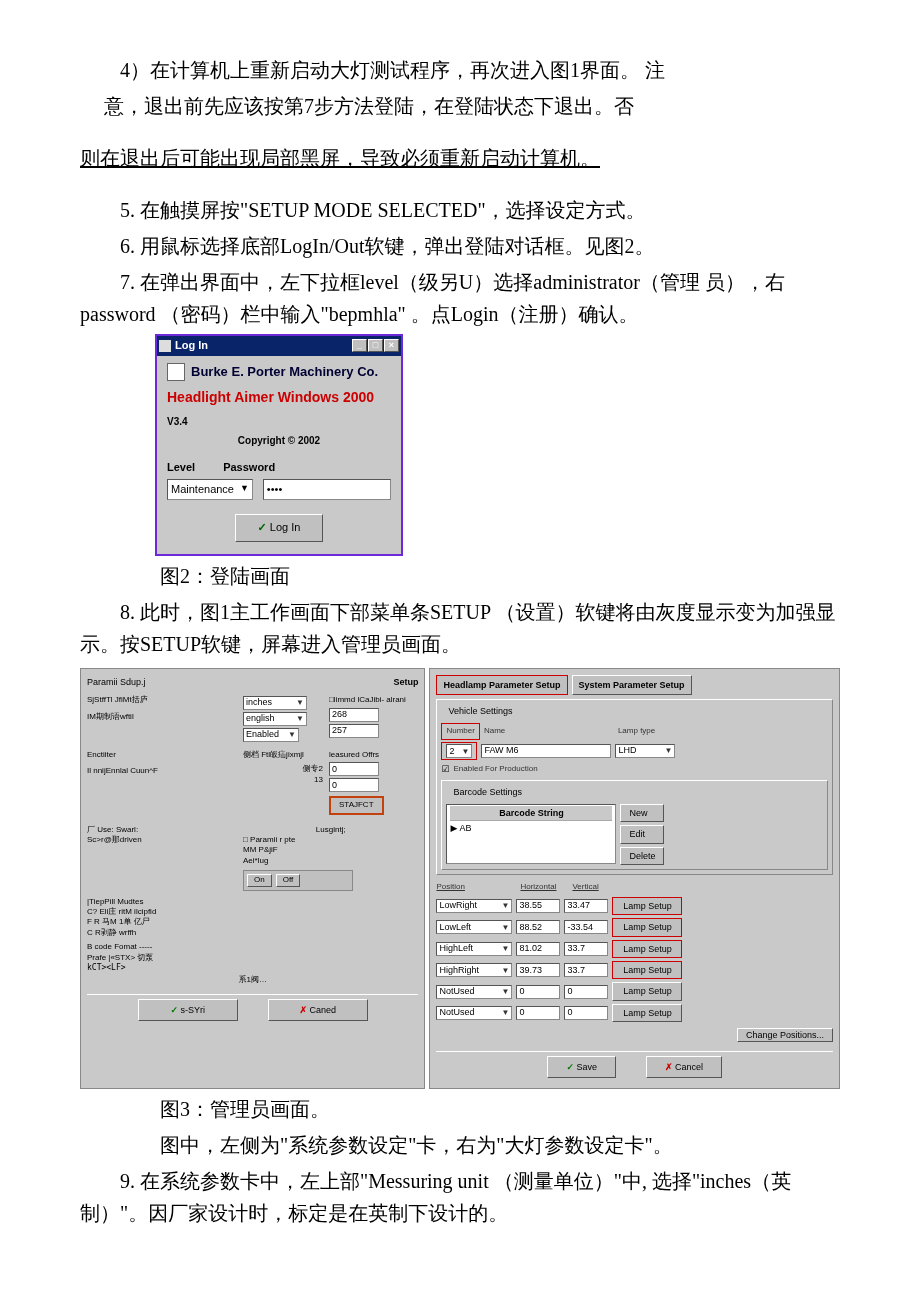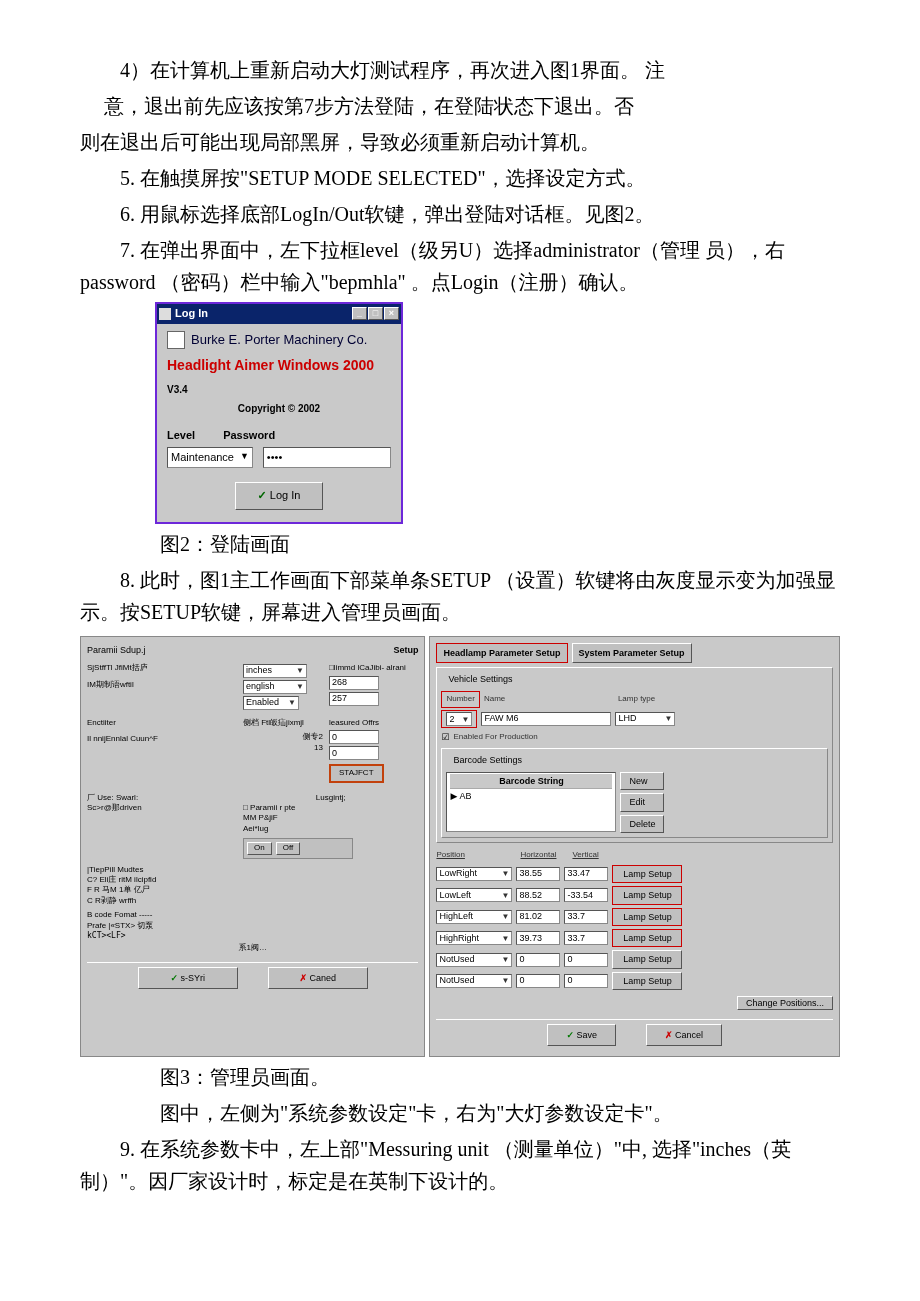--- a/index.html
+++ b/index.html
@@ -7,21 +7,21 @@
     margin: 0;
     padding: 50px 80px;
     font-family: "SimSun", "Microsoft YaHei", serif;
     font-size: 20px;
     line-height: 1.6;
     color: #000;
     background: #fff;
     width: 920px;
   }
   .para { margin: 4px 0; text-indent: 2em; }
-  .para-noind { margin: 4px 0; }
+  .para-noind { margin: 20px 0; text-decoration: underline; }
   .caption { margin: 4px 0; text-indent: 4em; }
 
   
   .login-win {
     width: 248px;
     margin-left: 75px;
     margin-top: 4px;
     border: 2px solid #6d28d9;
     background: #c9c9c9;
     font-family: Arial, sans-serif;
@@ -38,21 +38,21 @@
   .tb-icon { width: 12px; height: 12px; background: #ddd; margin-right: 4px; display: inline-block; }
   .tb-spacer { flex: 1; }
   .tb-btn {
     width: 15px; height: 13px;
     background: #c0c0c0; border: 1px solid #fff;
     border-right-color: #555; border-bottom-color: #555;
     margin-left: 1px;
     font-size: 9px; line-height: 11px; text-align: center;
   }
   .login-body { padding: 6px 10px 12px; }
-  .brand-row { display: flex; align-items: center; gap: 6px; font-weight: normal; font-size: 13px; color: #003; }
+  .brand-row { display: flex; align-items: center; gap: 6px; font-weight: bold; font-size: 13px; color: #003; }
   .brand-logo { width: 18px; height: 18px; background: #fff; border: 1px solid #666; display: inline-block; }
   .haw { color: #c00; font-weight: bold; font-size: 14px; margin-top: 4px; }
   .haw .ver { color: #000; font-size: 10px; }
   .copy { text-align: center; font-size: 10px; font-weight: bold; margin-top: 2px; }
   .field-row { display: flex; gap: 28px; margin-top: 10px; font-size: 11px; font-weight: bold; }
   .input-row { display: flex; gap: 10px; margin-top: 2px; }
   .combo, .txt {
     background: #fff; border: 1px solid #888;
     border-top-color: #555; border-left-color: #555;
     font-size: 11px; padding: 1px 3px;

